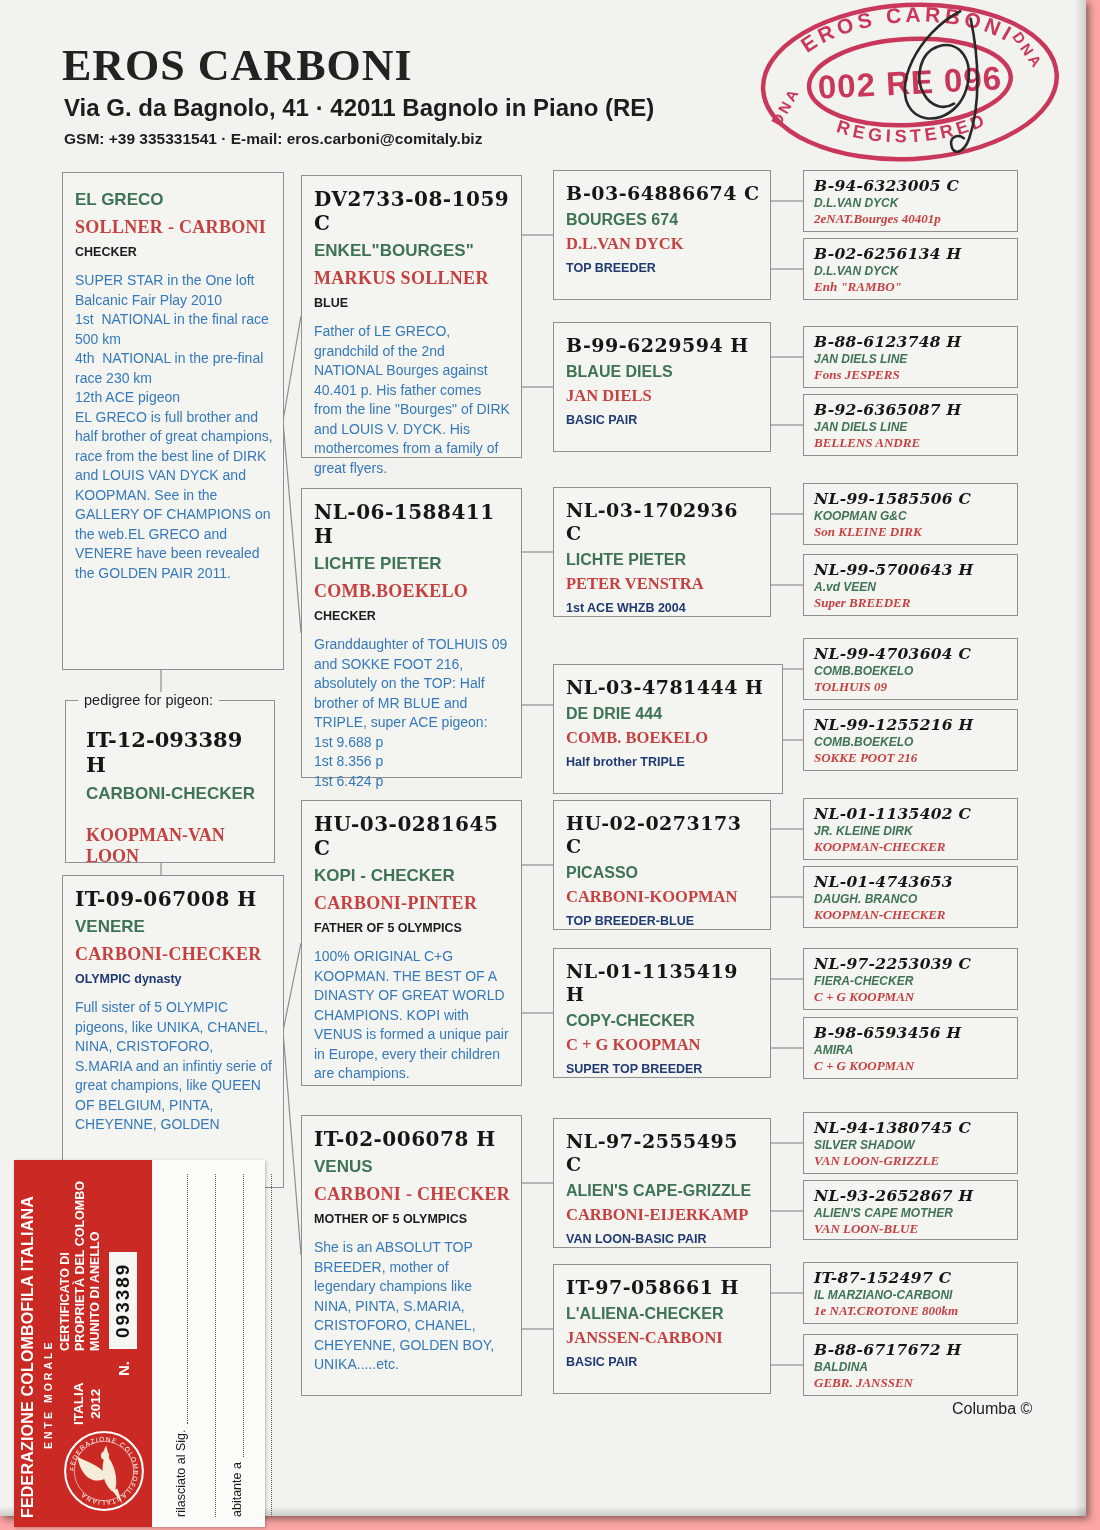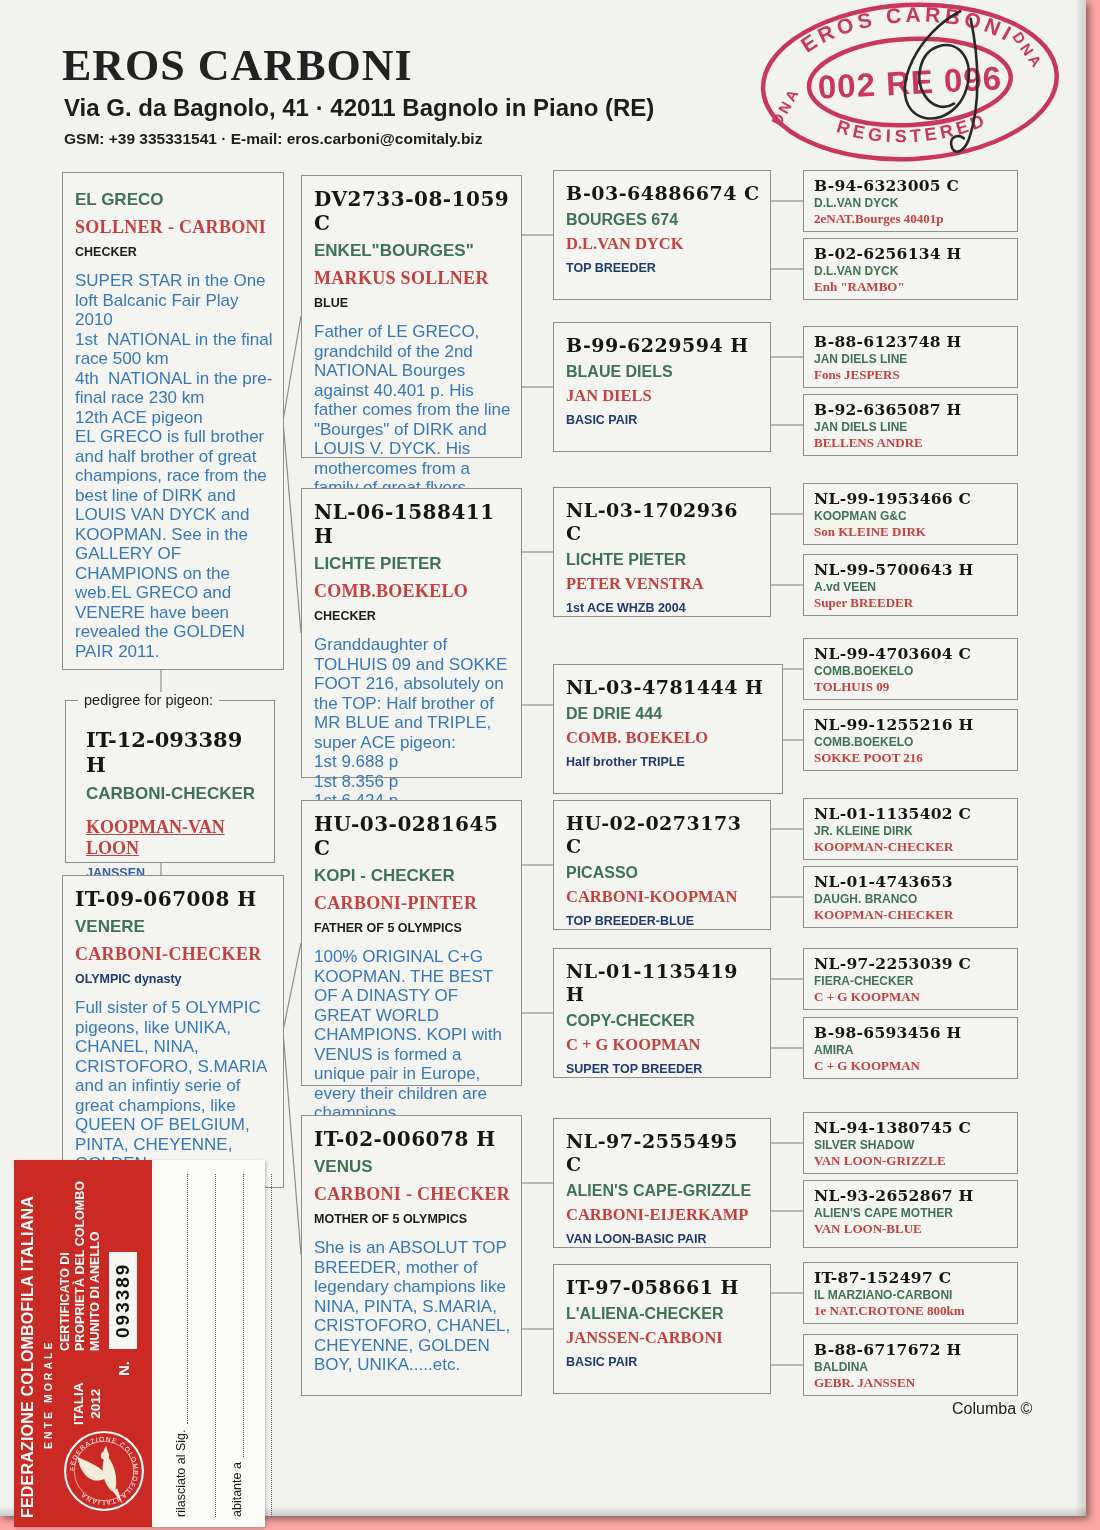--- a/index.html
+++ b/index.html
@@ -19,37 +19,37 @@
   .h-gsm{position:absolute;left:64px;top:130px;font-size:15.5px;font-weight:bold;color:#1d1d1d;}
 
   
   .stamp{position:absolute;left:752px;top:0px;width:316px;height:168px;transform:rotate(-3deg);
          pointer-events:none;z-index:4;opacity:.93;}
 
   
   .pbox{position:absolute;background:#f4f4f1;border:1px solid #8f8f8d;box-sizing:border-box;z-index:1;}
   .gen1,.gen2{padding:11px 10px 0 12px;}
   .gen3{padding:11px 10px 0 12px;}
-  .gen4{padding:5px 19px 0 10px;}
+  .gen4{padding:5px 19px 0 10px;font-style:italic;}
   .ring{font-family:"DejaVu Serif",serif;font-weight:bold;color:var(--ring);}
   .gen1 .ring,.gen2 .ring{font-size:20px;line-height:24px;letter-spacing:.5px;}
   .gen3 .ring{font-size:19px;line-height:23px;letter-spacing:.5px;}
   .gen4 .ring{font-size:15.5px;line-height:19px;letter-spacing:.3px;}
   .name{font-weight:bold;color:var(--name-green);}
   .gen1 .name,.gen2 .name{font-size:17px;line-height:20px;margin-top:6px;}
   .gen3 .name{font-size:16px;line-height:19px;margin-top:5px;}
   .gen4 .name{font-size:12px;line-height:14px;margin-top:1px;}
   .strain{font-family:"Liberation Serif",serif;font-weight:bold;color:var(--strain-red);}
   .gen1 .strain,.gen2 .strain{font-size:18px;line-height:22px;margin-top:6px;letter-spacing:.3px;}
   .gen3 .strain{font-size:16.5px;line-height:20px;margin-top:5px;}
   .gen4 .strain{font-size:13px;line-height:15px;margin-top:1px;}
   .trait{font-weight:bold;font-size:12.5px;line-height:15px;margin-top:7px;color:var(--trait-dark);}
   .trait-navy{color:var(--trait-navy);}
   .trait-blue{color:var(--trait-blue);}
-  .desc{margin-top:11px;font-size:17px;line-height:19.5px;color:var(--desc-blue);white-space:pre-wrap;}
+  .desc{margin-top:11px;font-size:14px;line-height:19.5px;color:var(--desc-blue);white-space:pre-wrap;}
 
   
   .subject{position:absolute;left:65px;top:700px;width:210px;height:163px;border:1px solid #8f8f8d;
            background:#f4f4f1;box-sizing:border-box;padding:26px 10px 0 20px;z-index:1;}
   .subject .legend{position:absolute;top:-9px;left:12px;background:#f3f3f0;padding:0 6px;
            font-size:14.5px;color:#1c1c1c;font-weight:normal;}
   .subject .ring{font-size:21px;}
 
   
   #connectors{position:absolute;left:0;top:0;z-index:0;}
@@ -144,21 +144,21 @@
         <line x1="771" y1="1143" x2="803" y2="1143"></line>
         <line x1="771" y1="1211" x2="803" y2="1211"></line>
         <line x1="771" y1="1293" x2="803" y2="1293"></line>
         <line x1="771" y1="1365" x2="803" y2="1365"></line>
       </svg>
 
     <div class="subject">
       <div class="legend">pedigree for pigeon:</div>
       <div class="ring">IT-12-093389 H</div>
       <div class="name" style="font-size:17px;margin-top:7px;">CARBONI-CHECKER</div>
-      <div class="strain" style="font-size:18px;margin-top:13px;text-decoration:underline;">KOOPMAN-VAN LOON</div>
+      <div class="strain" style="font-size:18px;margin-top:21px;">KOOPMAN-VAN LOON</div>
       <div class="trait trait-blue">JANSSEN</div>
     </div>
 
     <div id="boxes">
         <div class="pbox gen1" style="left: 62px; top: 172px; width: 222px; height: 498px;">
           <div class="name">EL GRECO</div>
           <div class="strain">SOLLNER - CARBONI</div>
           <div class="trait trait-dark">CHECKER</div>
           <div class="desc">SUPER STAR in the One loft Balcanic Fair Play 2010
 1st  NATIONAL in the final race 500 km
@@ -266,21 +266,21 @@
           <div class="ring">B-88-6123748 H</div>
           <div class="name">JAN DIELS LINE</div>
           <div class="strain">Fons JESPERS</div>
         </div>
         <div class="pbox gen4" style="left: 803px; top: 394px; width: 215px; height: 62px;">
           <div class="ring">B-92-6365087 H</div>
           <div class="name">JAN DIELS LINE</div>
           <div class="strain">BELLENS ANDRE</div>
         </div>
         <div class="pbox gen4" style="left: 803px; top: 483px; width: 215px; height: 62px;">
-          <div class="ring">NL-99-1953466 C</div>
+          <div class="ring">NL-99-1585506 C</div>
           <div class="name">KOOPMAN G&amp;C</div>
           <div class="strain">Son KLEINE DIRK</div>
         </div>
         <div class="pbox gen4" style="left: 803px; top: 554px; width: 215px; height: 62px;">
           <div class="ring">NL-99-5700643 H</div>
           <div class="name">A.vd VEEN</div>
           <div class="strain">Super BREEDER</div>
         </div>
         <div class="pbox gen4" style="left: 803px; top: 638px; width: 215px; height: 62px;">
           <div class="ring">NL-99-4703604 C</div>
@@ -310,21 +310,21 @@
         <div class="pbox gen4" style="left: 803px; top: 1017px; width: 215px; height: 62px;">
           <div class="ring">B-98-6593456 H</div>
           <div class="name">AMIRA</div>
           <div class="strain">C + G KOOPMAN</div>
         </div>
         <div class="pbox gen4" style="left: 803px; top: 1112px; width: 215px; height: 62px;">
           <div class="ring">NL-94-1380745 C</div>
           <div class="name">SILVER SHADOW</div>
           <div class="strain">VAN LOON-GRIZZLE</div>
         </div>
-        <div class="pbox gen4" style="left: 803px; top: 1180px; width: 215px; height: 68px;">
+        <div class="pbox gen4" style="left: 803px; top: 1180px; width: 215px; height: 60px;">
           <div class="ring">NL-93-2652867 H</div>
           <div class="name">ALIEN'S CAPE MOTHER</div>
           <div class="strain">VAN LOON-BLUE</div>
         </div>
         <div class="pbox gen4" style="left: 803px; top: 1262px; width: 215px; height: 62px;">
           <div class="ring">IT-87-152497 C</div>
           <div class="name">IL MARZIANO-CARBONI</div>
           <div class="strain">1e NAT.CROTONE 800km</div>
         </div>
         <div class="pbox gen4" style="left: 803px; top: 1334px; width: 215px; height: 62px;">

